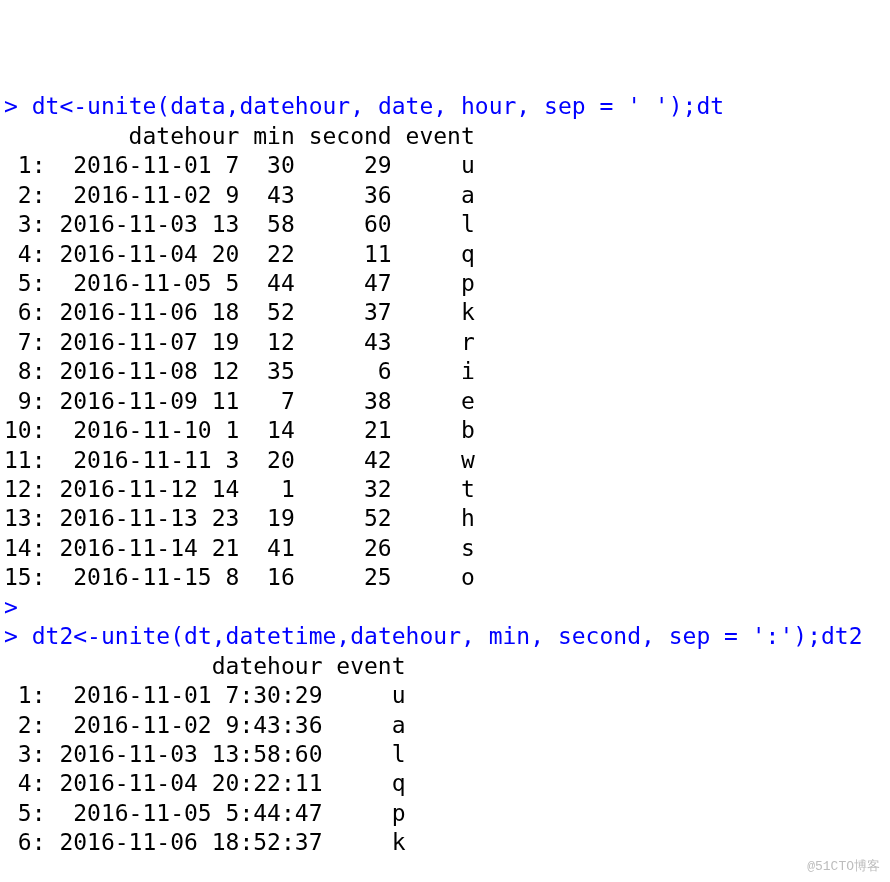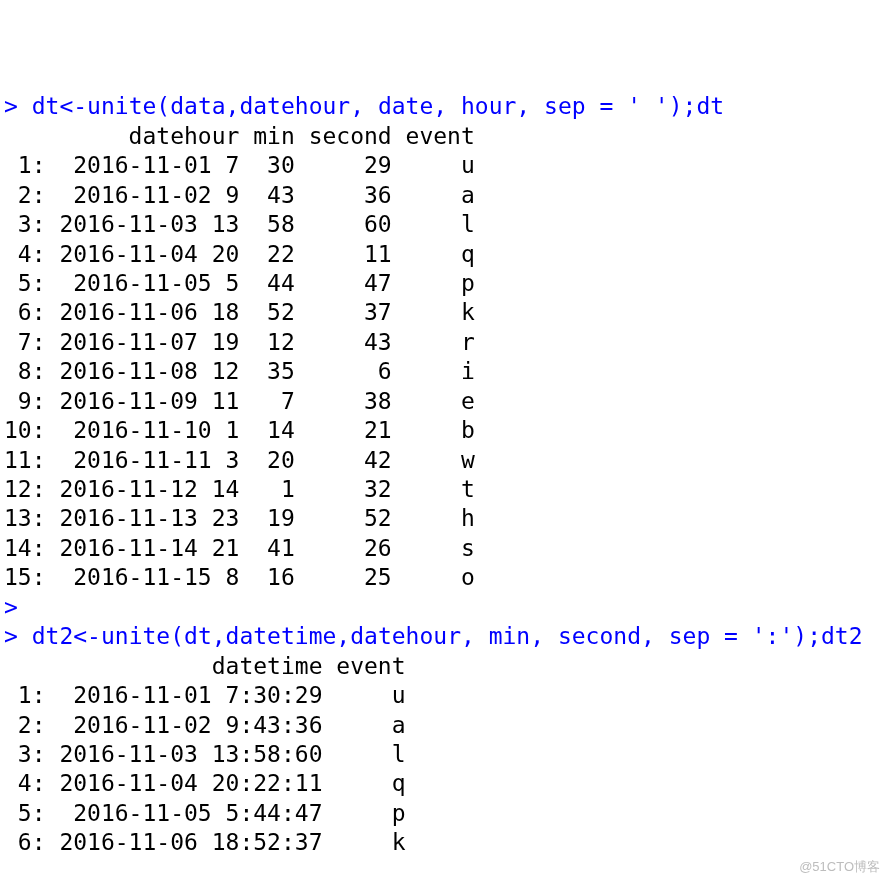--- a/index.html
+++ b/index.html
@@ -17,21 +17,21 @@
   }
   .prompt { color: #0000ff; }
   .cmd { color: #0000ff; text-align: right; }
   .out { color: #000000; }
   .watermark {
     position: fixed;
     right: 10px;
     bottom: 6px;
     font-size: 13px;
     color: #bdbdbd;
-    font-family: Liberation Sans, sans-serif;
+    font-family: Liberation Mono, monospace;
   }
 </style>
 </head>
 <body>
 
 
 <div><span class="prompt">&gt;</span><span class="prompt"> </span><span class="cmd">dt&lt;-unite(data,datehour, date, hour, sep = ' ');dt</span>
 <span class="out">         datehour min second event</span>
 <span id="rows1" class="out"> 1:  2016-11-01 7  30     29     u
  2:  2016-11-02 9  43     36     a
@@ -43,21 +43,21 @@
  8: 2016-11-08 12  35      6     i
  9: 2016-11-09 11   7     38     e
 10:  2016-11-10 1  14     21     b
 11:  2016-11-11 3  20     42     w
 12: 2016-11-12 14   1     32     t
 13: 2016-11-13 23  19     52     h
 14: 2016-11-14 21  41     26     s
 15:  2016-11-15 8  16     25     o
 </span><span class="prompt">&gt;</span><span class="prompt"> </span>
 <span class="prompt">&gt;</span><span class="prompt"> </span><span class="cmd">dt2&lt;-unite(dt,datetime,datehour, min, second, sep = ':');dt2</span>
-<span class="out">               datetime event</span>
+<span class="out">               datehour event</span>
 <span id="rows2" class="out"> 1:  2016-11-01 7:30:29     u
  2:  2016-11-02 9:43:36     a
  3: 2016-11-03 13:58:60     l
  4: 2016-11-04 20:22:11     q
  5:  2016-11-05 5:44:47     p
  6: 2016-11-06 18:52:37     k
 </span></div>
 <div class="watermark">@51CTO博客</div>
 
 

